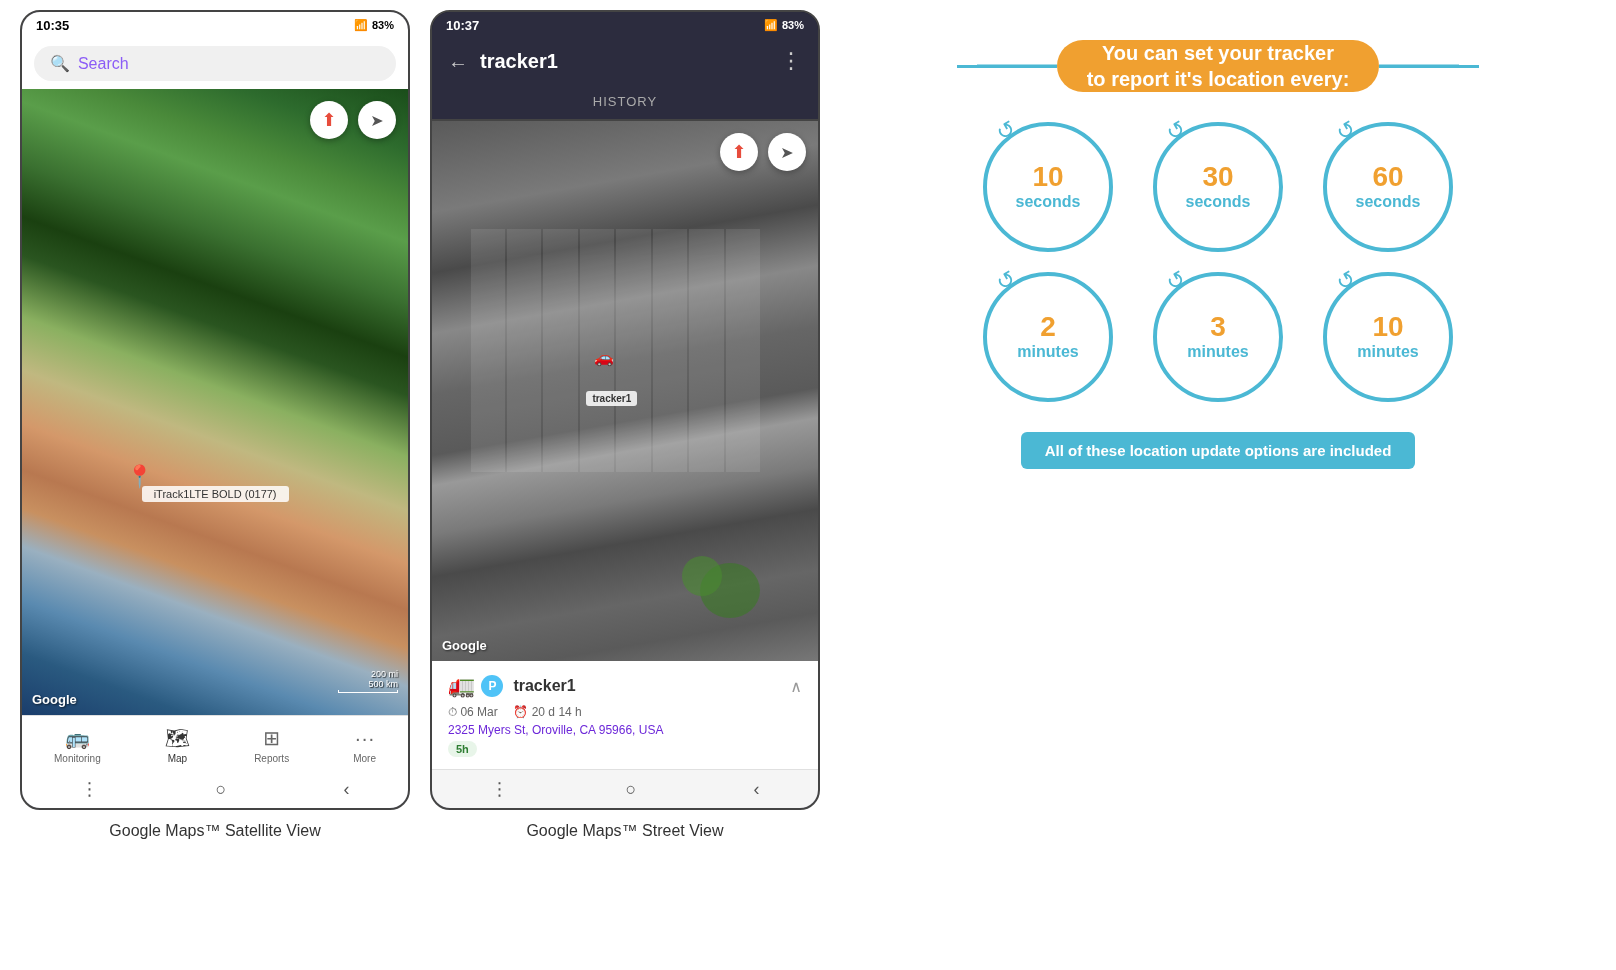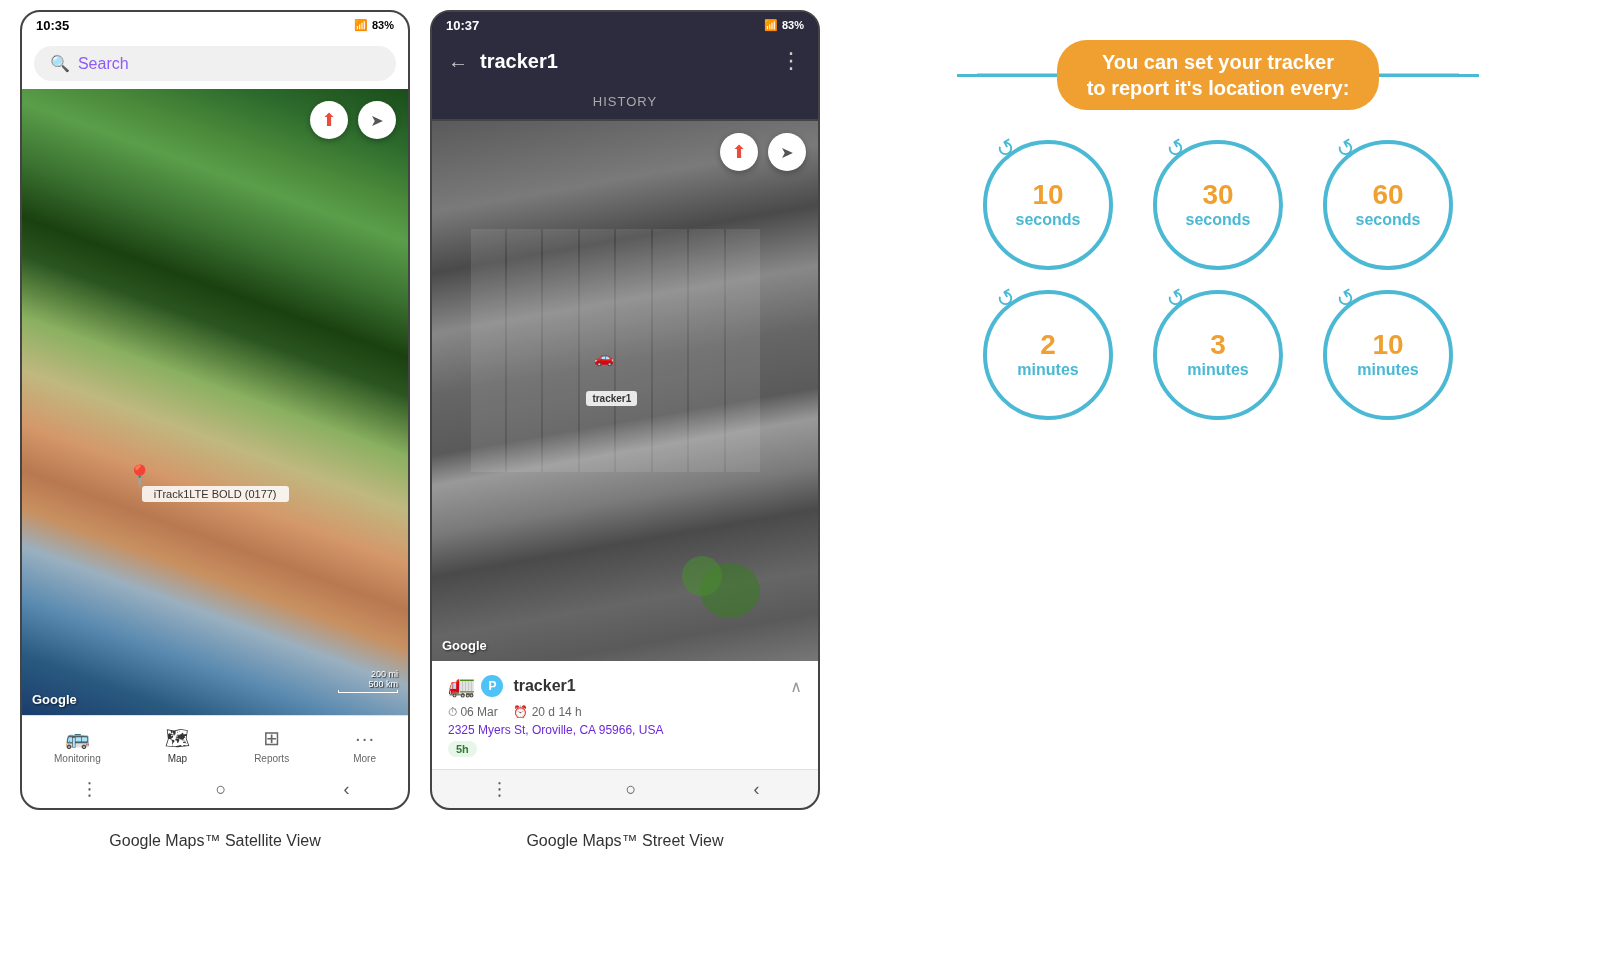--- a/index.html
+++ b/index.html
@@ -13,21 +13,21 @@
       align-items: flex-start;
       padding: 10px 20px;
       gap: 20px;
     }
 
     
     .phone-wrapper {
       display: flex;
       flex-direction: column;
       align-items: center;
-      gap: 18px;
+      gap: 8px;
       flex-shrink: 0;
     }
 
     .phone-screen {
       width: 390px;
       height: 800px;
       background: #1a1a2e;
       border-radius: 20px;
       overflow: hidden;
       border: 2px solid #444;
@@ -330,21 +330,21 @@
       display: flex;
       flex-direction: column;
       align-items: center;
       padding: 30px 20px;
       gap: 20px;
     }
 
     .info-banner {
       background: #f0a030;
       border-radius: 30px;
-      padding: 9px 30px;
+      padding: 0 30px;
       text-align: center;
       max-width: 420px;
       position: relative;
     }
     .info-banner::before,
     .info-banner::after {
       content: '';
       position: absolute;
       top: 50%;
       transform: translateY(-50%);
@@ -687,15 +687,18 @@
     <div style="display:flex;justify-content:center;">
       <div class="time-circle">
         <span class="circle-arrow">↺</span>
         <span class="time-circle-number">10</span>
         <span class="time-circle-unit">minutes</span>
       </div>
     </div>
 
   </div>
 
+  <div class="notice-banner">
+    <span>All of these location update options are included</span>
+  </div>
 
 
 </div>
 
 </body></html>

